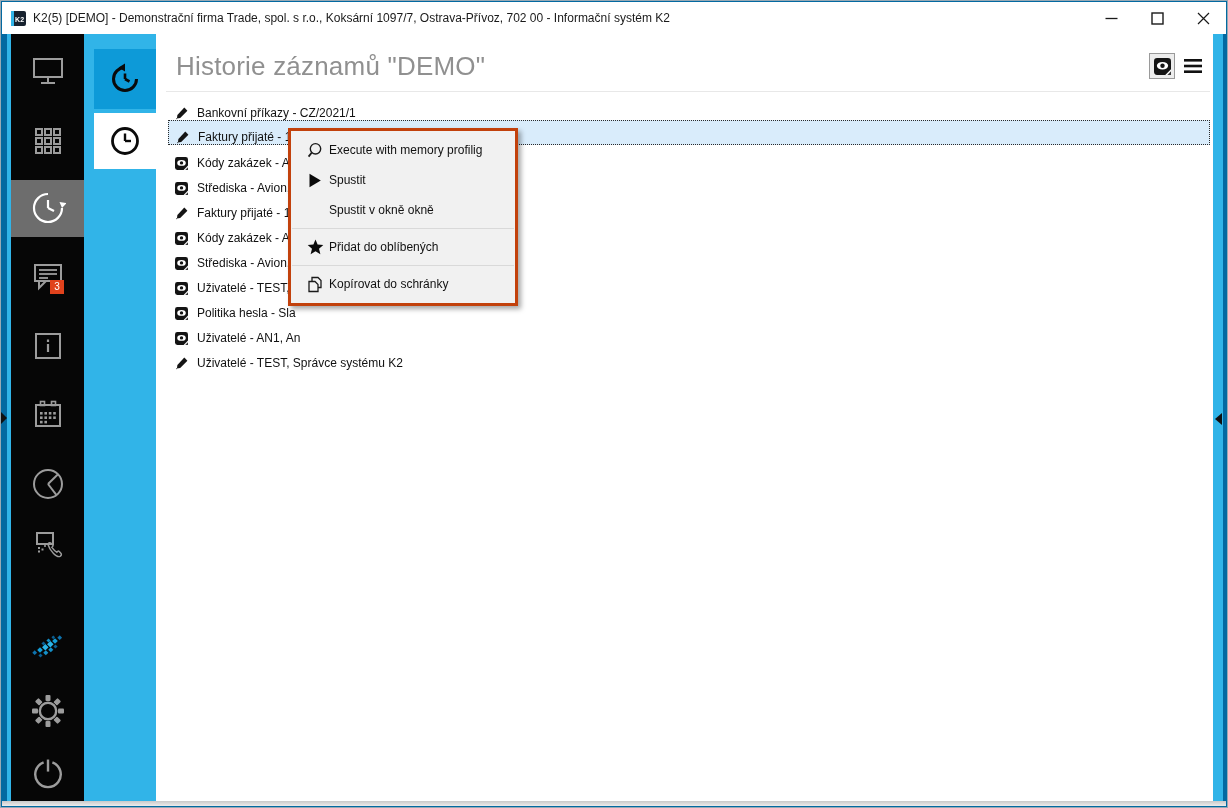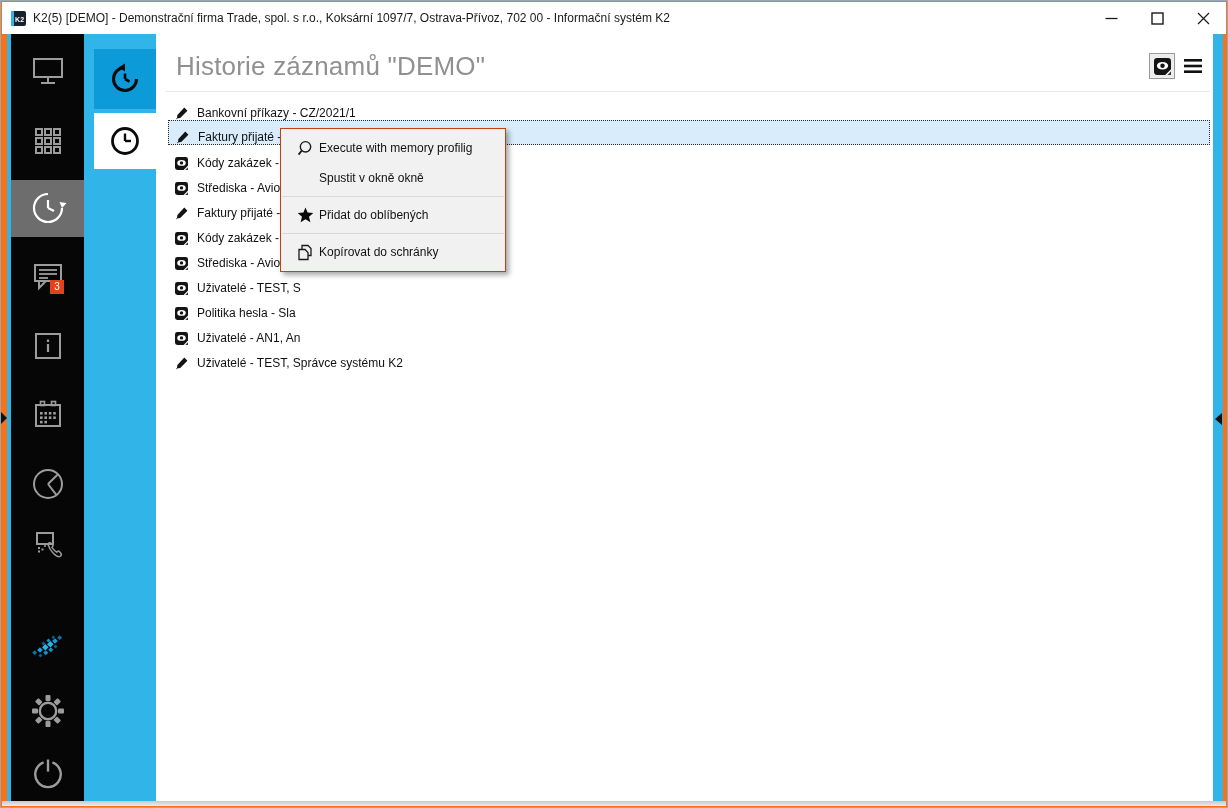--- a/index.html
+++ b/index.html
@@ -1,16 +1,16 @@
 <!DOCTYPE html>
 <html><head>
 <meta charset="utf-8">
 <style>
   html,body{margin:0;padding:0;background:#f1f3f4;font-family:"Liberation Sans",sans-serif;}
-  #win{position:relative;width:1228px;height:808px;background:#f97316;border:1px solid #98a9b4;box-sizing:border-box;overflow:hidden;}
+  #win{position:relative;width:1228px;height:808px;background:#0369a1;border:1px solid #98a9b4;box-sizing:border-box;overflow:hidden;}
   
   #titlebar{position:absolute;left:1px;top:1px;right:1px;height:32px;background:#fff;display:flex;align-items:center;}
   #applogo{margin-left:9px;flex:0 0 auto;}
   #apptitle{margin-left:7px;font-size:12px;color:#1a1a1a;white-space:nowrap;}
   #winctl{margin-left:auto;display:flex;align-items:center;height:100%;}
   .wbtn{width:46px;height:100%;display:flex;align-items:center;justify-content:center;cursor:default;}
   
   #leftstrip{position:absolute;left:6px;top:33px;width:4px;bottom:6px;background:#31b4e8;}
   #rightstrip{position:absolute;left:1212px;top:33px;width:10px;bottom:6px;background:#31b4e8;}
   #bottomband{position:absolute;left:1px;right:1px;bottom:1px;height:5px;background:linear-gradient(#c9c9c9,#ececec);}
@@ -34,21 +34,21 @@
   #title-divider{position:absolute;left:10px;right:3px;top:57px;border-top:1px solid #e8e8e8;}
   #btn-viewmode{position:absolute;left:993px;top:19px;width:26px;height:26px;background:#ededed;border:1px solid #9a9a9a;box-sizing:border-box;display:flex;align-items:center;justify-content:center;cursor:pointer;}
   #btn-hamburger{position:absolute;left:1028px;top:24px;width:18px;height:16px;cursor:pointer;}
   
   #rows{position:absolute;left:12px;top:61px;width:1042px;}
   .row{height:25px;display:flex;align-items:flex-end;padding-left:7px;box-sizing:border-box;cursor:pointer;}
   .row.sel{background:#d9ecfb;border:1px dotted #2b2b2b;}
   .ric{flex:0 0 auto;margin-right:9px;}
   .rlabel{font-size:12px;color:#111;white-space:nowrap;}
   
-  #ctxmenu{position:absolute;left:124px;top:94px;width:224px;background:#f1f1f1;border:1px solid #c2410c;box-shadow:3px 3px 5px rgba(0,0,0,0.35);padding:4px 0;z-index:10;}
+  #ctxmenu{position:absolute;left:132px;top:94px;width:224px;background:#f1f1f1;border:3px solid #c2410c;box-shadow:3px 3px 5px rgba(0,0,0,0.35);padding:4px 0;z-index:10;}
   .mi{height:30px;display:flex;align-items:center;cursor:pointer;}
   .mic{width:24px;margin-left:12px;display:flex;align-items:center;justify-content:center;}
   .mil{margin-left:2px;font-size:12px;color:#111;white-space:nowrap;}
   .msep{border-top:1px solid #d9d9d9;margin:3px 1px;}
 </style>
 </head>
 <body>
 
 <svg width="0" height="0" style="position:absolute">
   <defs>
@@ -350,20 +350,28 @@
       <div class="mi">
         <span class="mic">
           <svg width="17" height="17" viewBox="0 0 17 17">
             <circle cx="8.5" cy="6.8" r="5.2" fill="none" stroke="#1a1a1a" stroke-width="1.4"></circle>
             <line x1="4.6" y1="10.8" x2="1.6" y2="14.6" stroke="#1a1a1a" stroke-width="1.8"></line>
           </svg>
         </span>
         <span class="mil">Execute with memory profilig</span>
       </div>
       <div class="mi">
+        <span class="mic">
+          <svg width="14" height="15" viewBox="0 0 14 15">
+              <path d="M1.5 0.8 L12.8 7.5 L1.5 14.2 Z" fill="#0a0a0a"></path>
+            </svg>
+        </span>
+        <span class="mil">Spustit</span>
+      </div>
+      <div class="mi">
         <span class="mic"></span>
         <span class="mil">Spustit v okně okně</span>
       </div>
       <div class="msep"></div>
       <div class="mi">
         <span class="mic">
           <svg width="17" height="16" viewBox="0 0 17 16">
               <path d="M8.5 0.5 L10.6 5.6 L16.3 6 L12 9.7 L13.4 15.3 L8.5 12.2 L3.6 15.3 L5 9.7 L0.7 6 L6.4 5.6 Z" fill="#0a0a0a"></path>
             </svg>
         </span>

